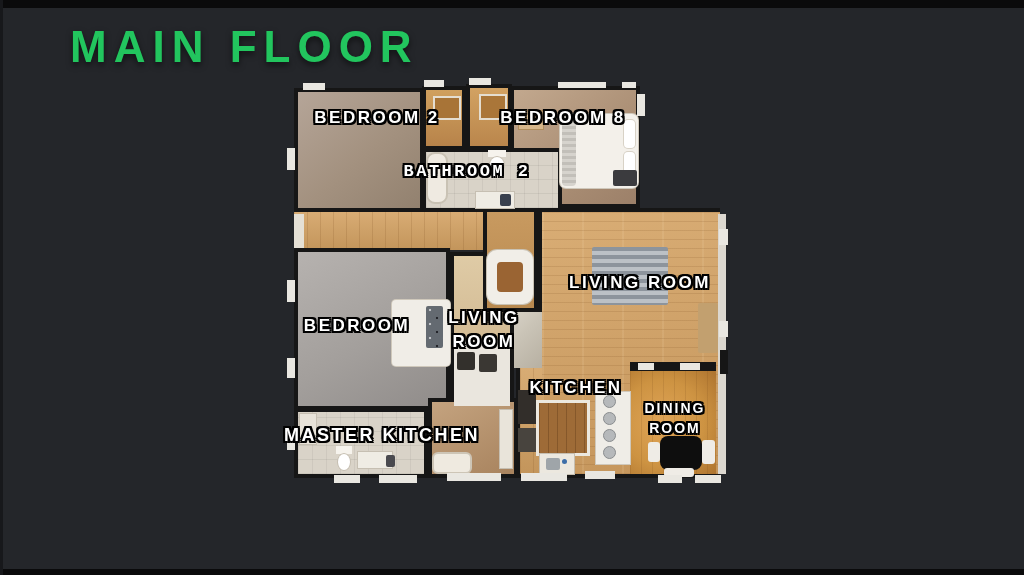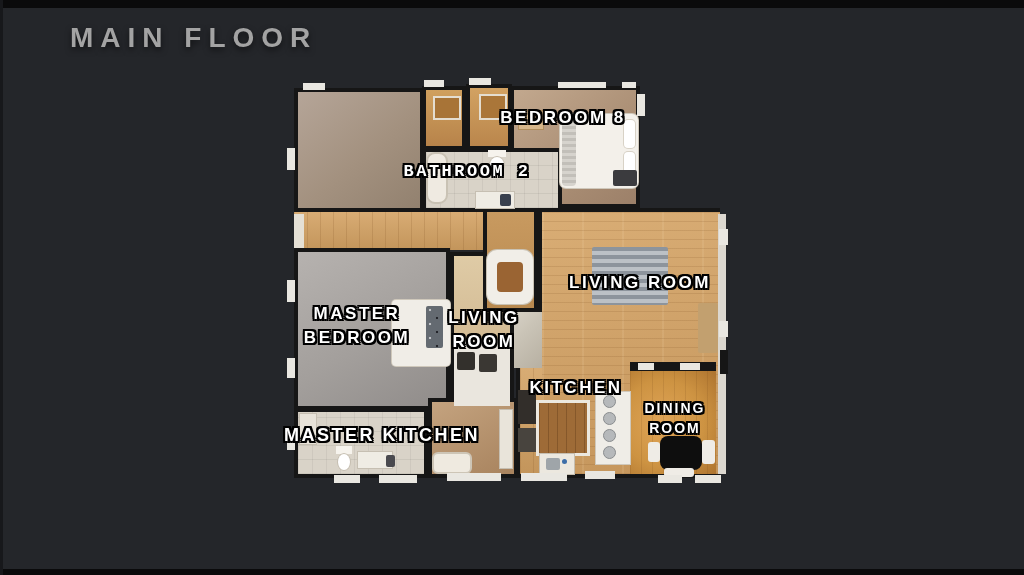--- a/index.html
+++ b/index.html
@@ -34,21 +34,21 @@
       linear-gradient(170deg,#d9ad75,#c5965c);
   }
   .tile{
     background-color:#d9d3c8;
     background-image:
       repeating-linear-gradient(0deg, rgba(0,0,0,0.06) 0 1px, rgba(0,0,0,0) 1px 14px),
       repeating-linear-gradient(90deg, rgba(0,0,0,0.05) 0 1px, rgba(0,0,0,0) 1px 14px);
   }
   .title{
     position:absolute;left:70px;top:22px;z-index:40;
-    color:#a3a3a3;font-size:28px;font-weight:bold;letter-spacing:7px;
+    color:#22c55e;font-size:44px;font-weight:bold;letter-spacing:7px;
     text-shadow:0 3px 6px rgba(0,0,0,0.55);
   }
   .strip{position:absolute;z-index:50;background:#0a0a0b;}
 </style>
 </head>
 <body>
 
 <div class="strip" style="left:0;top:0;width:1024px;height:8px;"></div>
 <div class="strip" style="left:0;top:569px;width:1024px;height:6px;"></div>
 <div class="strip" style="left:0;top:0;width:3px;height:575px;background:#17181b;"></div>
@@ -152,24 +152,24 @@
   <div class="tab" style="left:433px;top:239px;width:9px;height:16px;"></div>
   <div class="tab" style="left:351px;top:12px;width:8px;height:22px;"></div>
   <div class="tab" style="left:48px;top:393px;width:26px;height:8px;"></div>
   <div class="tab" style="left:93px;top:393px;width:38px;height:8px;"></div>
   <div class="tab" style="left:161px;top:391px;width:54px;height:8px;"></div>
   <div class="tab" style="left:235px;top:391px;width:46px;height:8px;"></div>
   <div class="tab" style="left:299px;top:389px;width:30px;height:8px;"></div>
   <div class="tab" style="left:372px;top:393px;width:24px;height:8px;"></div>
   <div class="tab" style="left:409px;top:393px;width:26px;height:8px;"></div>
 
+  <div class="label" style="left:91px;top:36px;">BEDROOM 2</div>
   <div class="label" style="left:277px;top:36px;">BEDROOM 8</div>
   <div class="label" style="left:181px;top:90px;font-family:Liberation Mono, monospace;">BATHROOM 2</div>
   <div class="label" style="left:71px;top:244px;">
-    <div>MASTER</div>
     <div>BEDROOM</div>
   </div>
   <div class="label" style="left:198px;top:248px;">
     <div>LIVING</div>
     <div>ROOM</div>
   </div>
   <div class="label" style="left:354px;top:201px;text-align:right;">LIVING ROOM</div>
   <div class="label" style="left:290px;top:306px;">KITCHEN</div>
   <div class="label" style="left:389px;top:337px;font-size:14px;letter-spacing:2px;">
     <div>DINING</div>

